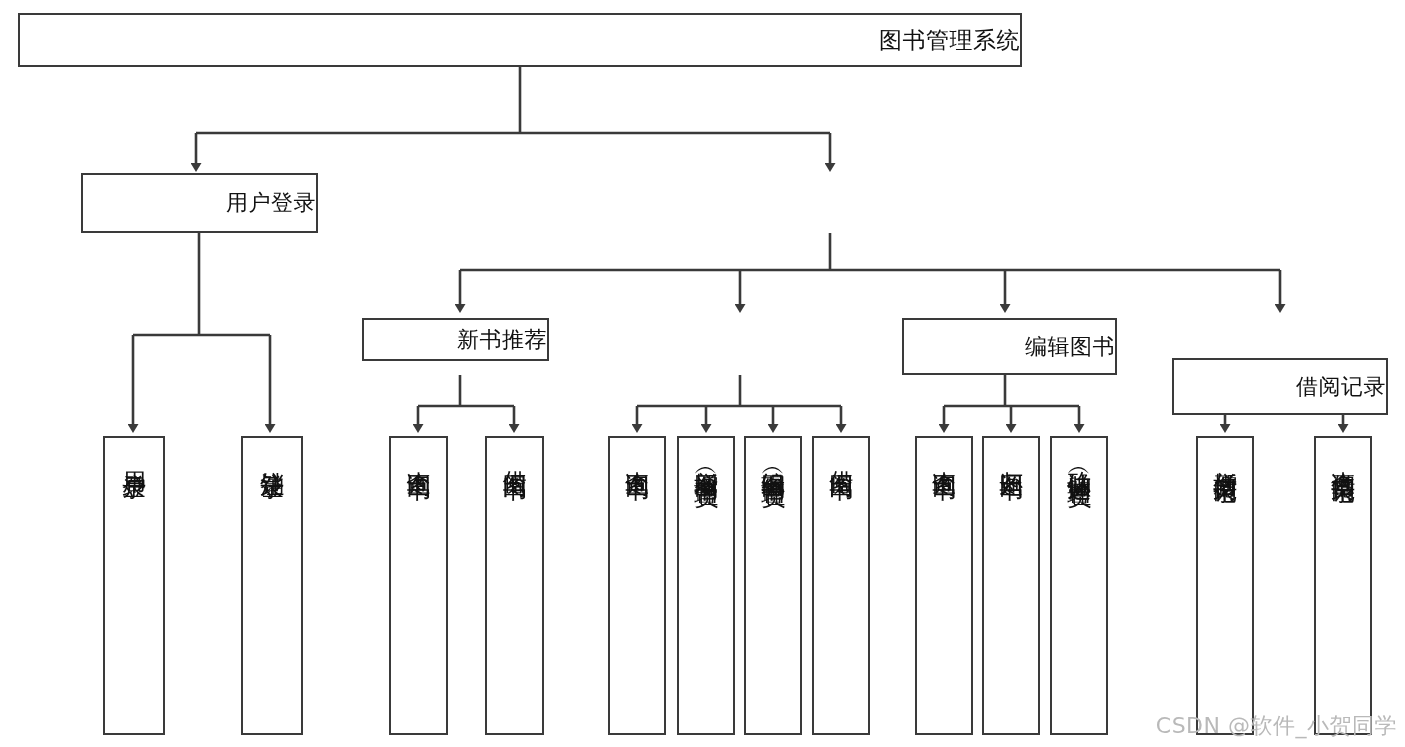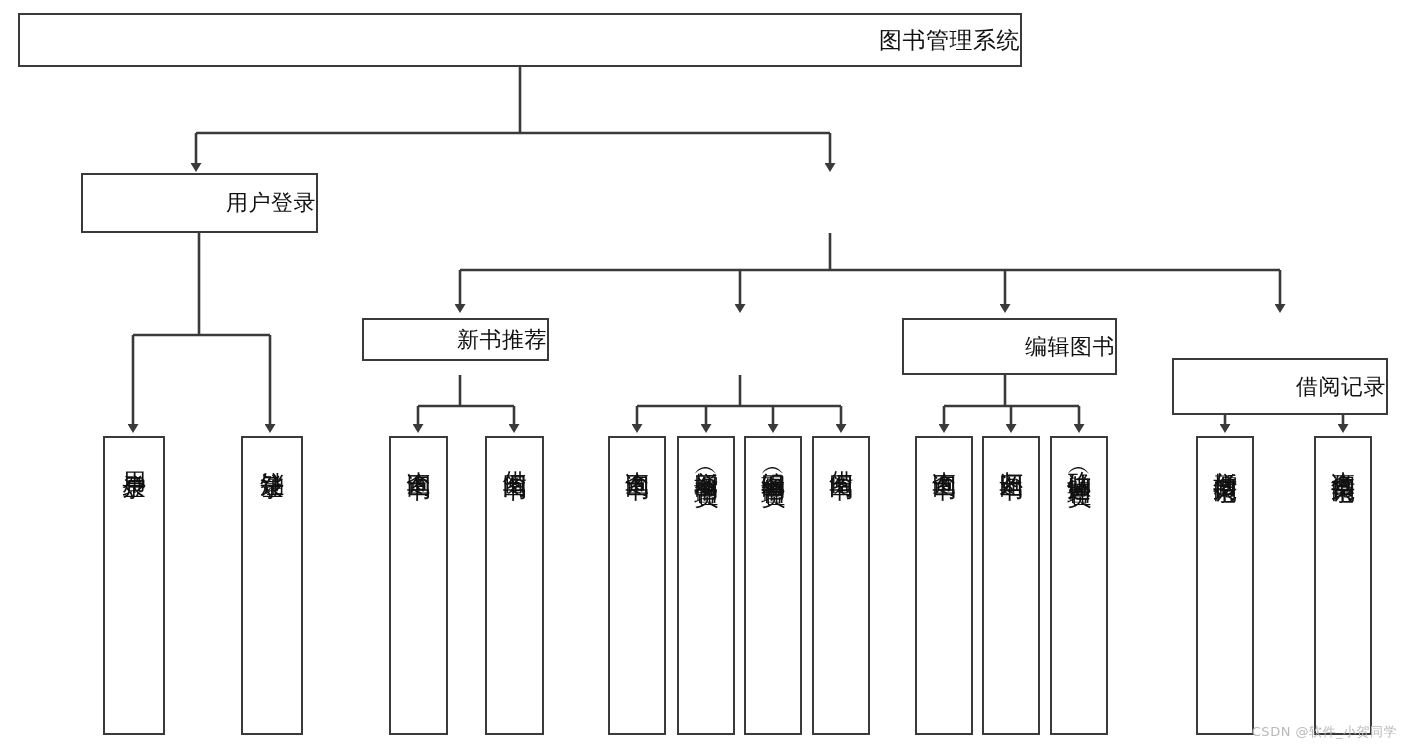--- a/index.html
+++ b/index.html
@@ -56,21 +56,21 @@
     line-height: 1.18;
     letter-spacing: 2px;
     white-space: nowrap;
   }
   #root-node .label { font-size: 23px; }
   .watermark {
     position: absolute;
     right: 8px;
     bottom: 6px;
     color: #b9b9b9;
-    font-size: 13px;
+    font-size: 22px;
     letter-spacing: 0.5px;
     z-index: 3;
     white-space: nowrap;
     font-family: "DejaVu Sans", "Liberation Sans", sans-serif;
     text-align: center;
   }
 </style>
 </head>
 <body>
 

